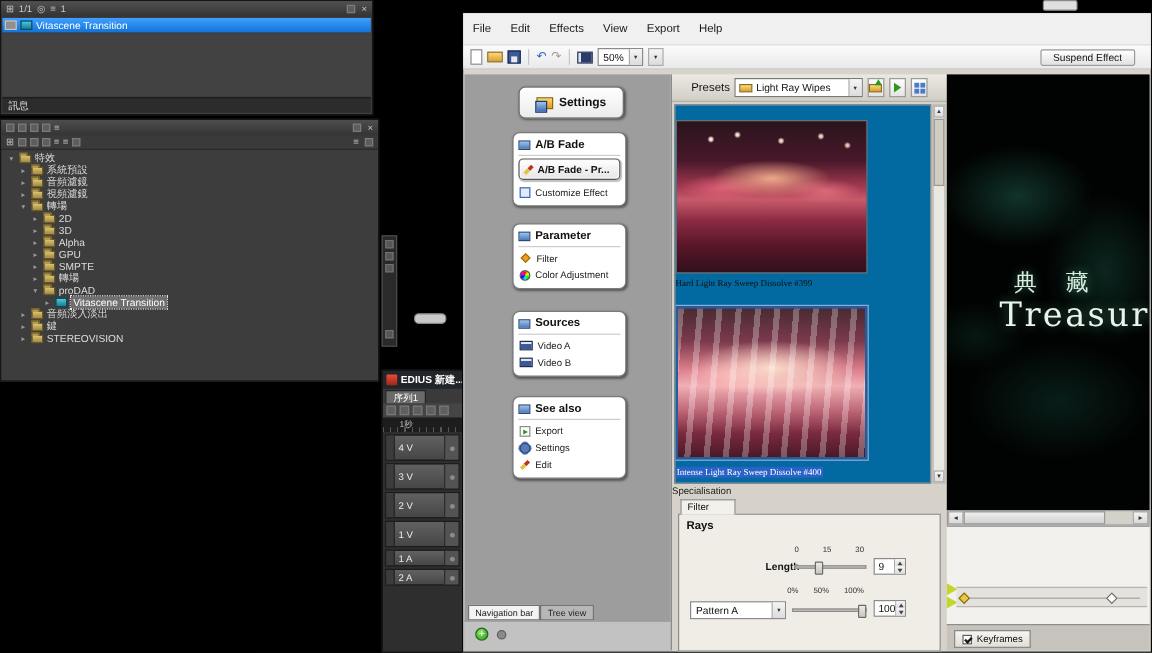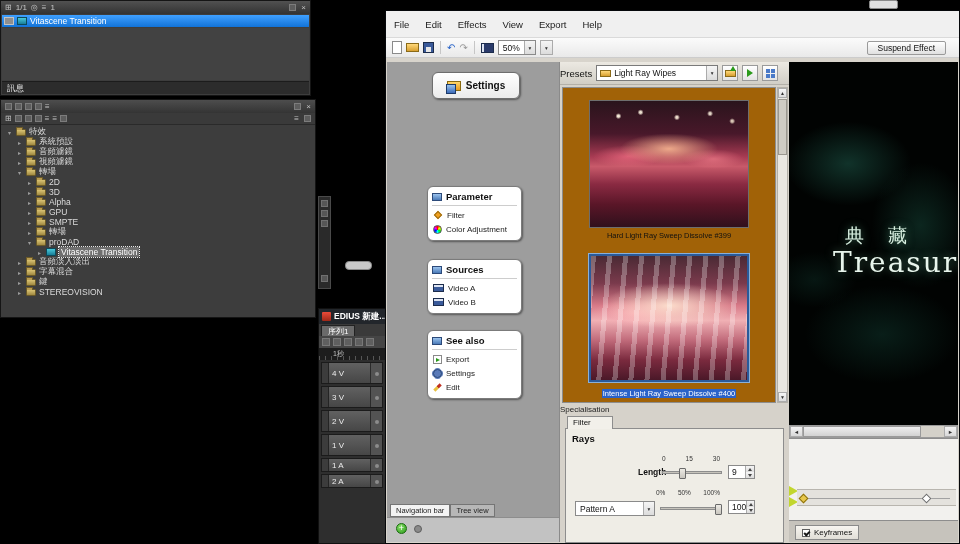--- a/index.html
+++ b/index.html
@@ -132,35 +132,35 @@
   .nav-footer { position:absolute; left:0; right:0; bottom:0; height:25px; background:#c2c2c2; border-top:1px solid #8d8d8d; }
   .btn-plus { position:absolute; left:9px; top:5px; width:11px; height:11px; border-radius:50%;
               background:radial-gradient(circle at 35% 30%,#8ae06a,#2a9a1a); border:1px solid #186a0e;
               color:#fff; font-size:9px; line-height:9px; text-align:center; }
   .btn-dot { position:absolute; left:27px; top:7px; width:8px; height:8px; border-radius:50%;
              background:#8a8a8a; border:1px solid #5e5e5e; }
 
   
   .vt-presets { position:absolute; left:173px; top:51px; width:230px; bottom:1px; background:#d6d2ca;
                 border-left:1px solid #8a8a8a; }
-  .pr-head { height:23px; display:flex; align-items:center; gap:4px; padding:0 0;
+  .pr-head { height:23px; display:flex; align-items:center; gap:4px; padding:0 16px;
              background:linear-gradient(#ece9e2,#d1cec6); border-bottom:1px solid #b3b0a8; font-size:9.5px; color:#111; }
   .pr-combo { display:flex; align-items:center; width:122px; height:16px; background:#fff; border:1px solid #7a7a7a;
               font-size:8.5px; gap:3px; padding-left:3px; color:#111; }
   .pr-combo .arrowbox { margin-left:auto; }
   .mini-folder { width:11px; height:7px; background:linear-gradient(#ffd87a,#d8a030); border:1px solid #8a6a18; flex:none; position:relative; }
   .pr-btn { width:16px; height:16px; border:1px solid #9a9a9a; background:linear-gradient(#ffffff,#e4e4e4);
             display:flex; align-items:center; justify-content:center; position:relative; }
   .up-arrow { position:absolute; right:1px; top:0; width:0; height:0; border-bottom:5px solid #2a9a1a;
               border-left:3px solid transparent; border-right:3px solid transparent; }
   .tri-right { width:0; height:0; border-left:6px solid #2a9a1a; border-top:4px solid transparent; border-bottom:4px solid transparent; }
   .ic-grid { width:4px; height:4px; background:#4a7ac8;
              box-shadow:5px 0 0 #4a7ac8,0 5px 0 #4a7ac8,5px 5px 0 #4a7ac8; margin:-4px 4px 0 0; }
-  .pr-list { position:absolute; left:2px; top:25px; right:13px; bottom:139px; background:#a16207;
-             border:1px solid #8d8d8d; overflow:hidden; text-align:center; }
+  .pr-list { position:absolute; left:2px; top:25px; right:13px; bottom:139px; background:#0369a1;
+             border:1px solid #8d8d8d; overflow:hidden; text-align:left;font-family:Liberation Serif, serif; }
   .pr-scroll { position:absolute; right:1px; top:25px; width:11px; bottom:139px; background:#e9e7e1;
                border:1px solid #b3b0a8; }
   .sc-arr { position:absolute; left:0; width:100%; height:10px; background:linear-gradient(#f6f6f6,#dcdcdc);
             border:1px solid #ababab; font-size:5px; text-align:center; line-height:9px; color:#333; }
   .sc-thumb { position:absolute; left:0; width:100%; background:#cfccc4; border:1px solid #9a978f; }
   .pr-item { display:inline-block; margin-top:12px; }
   .pr-item.second { }
   .thumb { width:160px; height:128px; border:1px solid #6e6e6e; margin:0 auto; }
   .thumb.sel { border:2px solid #2a5a9a; outline:1px solid #8ab0d8; }
   .thumb-img1 { background:
@@ -361,25 +361,20 @@
           <span class="lbl">Vitascene Transition</span>
         </div>
       <div class="trow lv1">
           <span class="arrow">▸</span>
           <span class="folder"></span>
           <span class="lbl">音頻淡入淡出</span>
         </div>
       <div class="trow lv1">
           <span class="arrow">▸</span>
           <span class="folder"></span>
-          <span class="lbl">字幕混合</span>
-        </div>
-      <div class="trow lv1">
-          <span class="arrow">▸</span>
-          <span class="folder"></span>
           <span class="lbl">鍵</span>
         </div>
       <div class="trow lv1">
           <span class="arrow">▸</span>
           <span class="folder"></span>
           <span class="lbl">STEREOVISION</span>
         </div>
     </div>
   </div>
 
@@ -467,20 +462,34 @@
       <span class="tb-dd">▾</span>
       <span class="suspend">Suspend Effect</span>
     </div>
 
     <div class="vt-nav">
       <div class="overview-btn">
         <span class="ov-ic"></span>
         <span>Settings</span>
       </div>
 
+      <div class="navcard c1">
+        <div class="hd">
+          <span class="hd-ic"></span>
+          <span>A/B Fade</span>
+        </div>
+        <div class="navbtn">
+          <span class="ic-pen"></span>
+          <span>A/B Fade - Pr...</span>
+        </div>
+        <div class="navitem">
+          <span class="ic-cust"></span>
+          <span>Customize Effect</span>
+        </div>
+      </div>
 
       <div class="navcard c2">
         <div class="hd">
           <span class="hd-ic"></span>
           <span>Parameter</span>
         </div>
         <div class="navitem">
           <span class="ic-diam"></span>
           <span>Filter</span>
         </div>

